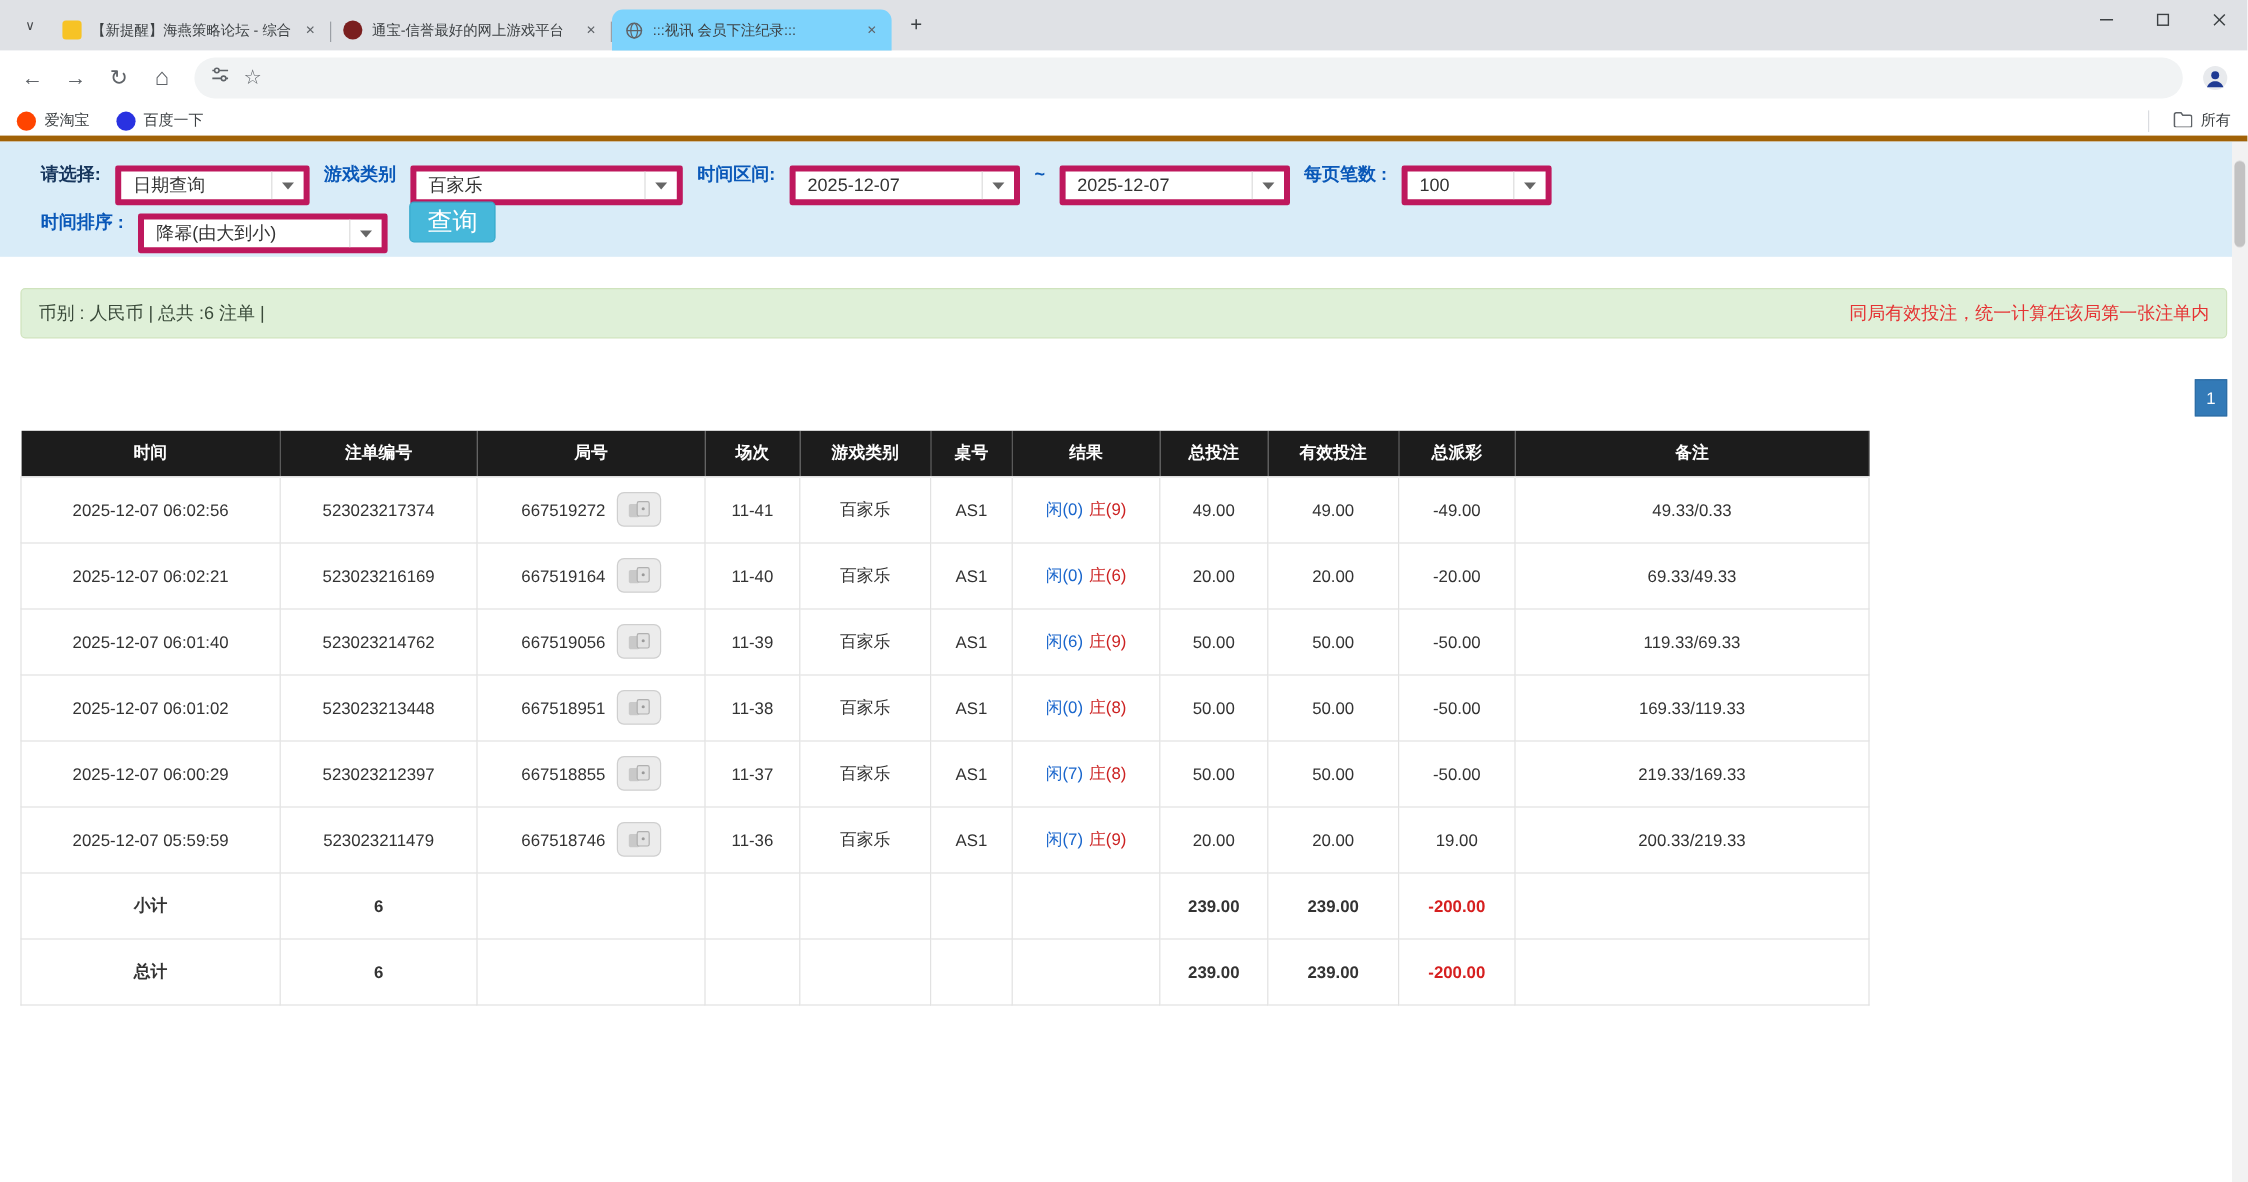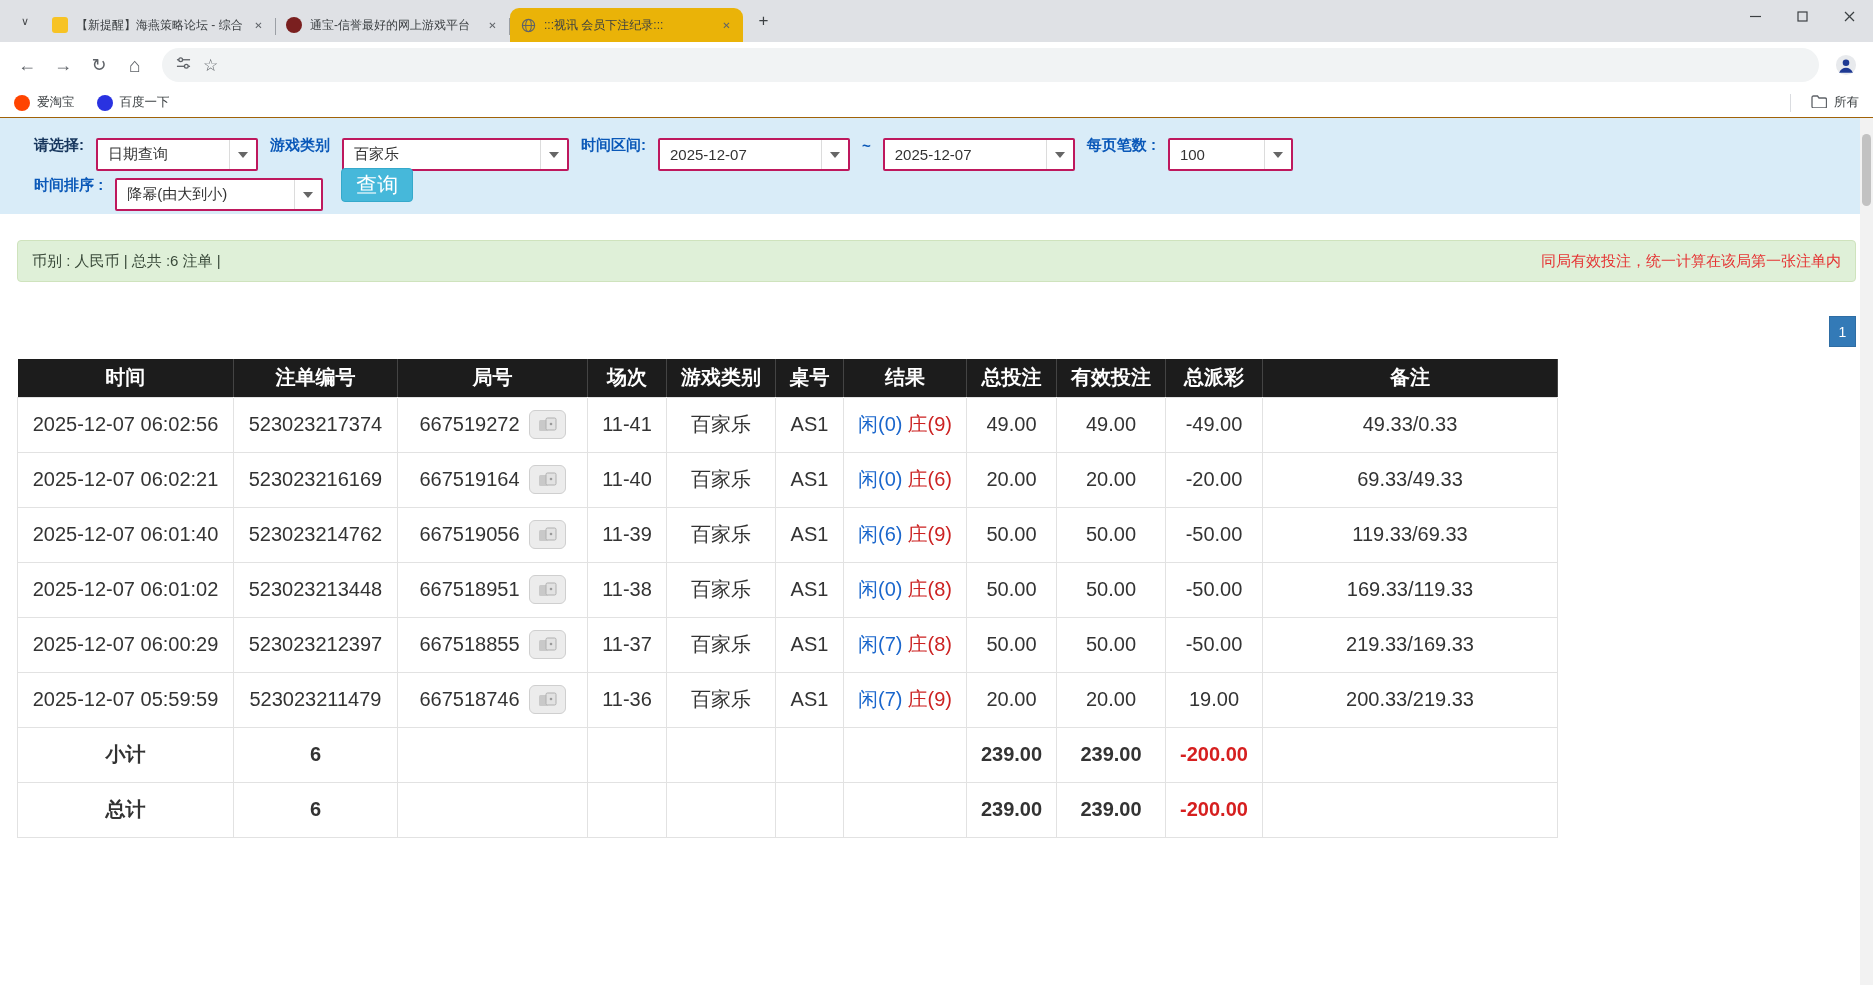--- a/index.html
+++ b/index.html
@@ -6,21 +6,21 @@
   html, body { width:1873px; height:985px; overflow:hidden; }
   body { font-family:"Liberation Sans","DejaVu Sans",sans-serif; background:#fff; color:#333;
          --link-blue:#1a66cc; --loss-red:#cc2222; --player-blue:#1a66cc; --banker-red:#cc2222;
          --query-btn:#46b8da; --page-btn:#337ab7; --filter-bg:#d9ecf8; --alert-bg:#dff0d8;
          --header-bg:#1c1c1c; --sum-bg:#8b8b8b; }
 
   
   .tabbar { height:42px; background:#dfe1e5; display:flex; align-items:flex-end; padding-left:6px; position:relative; }
   .tab-search { width:26px; height:26px; margin:0 4px 8px 6px; border-radius:50%; display:flex; align-items:center; justify-content:center; color:#45474a; font-size:11px; }
   .tab { display:flex; align-items:center; gap:8px; width:233px; height:34px; padding:0 8px 0 10px; border-radius:9px 9px 0 0; font-size:12px; color:#3c4043; position:relative; }
-  .tab.active { background:#eab308; }
+  .tab.active { background:#7dd3fc; }
   .tab-sep { width:1px; height:17px; background:#9b9fa5; align-self:center; margin-top:10px; }
   .favicon { width:16px; height:16px; flex:none; border-radius:3px; display:inline-flex; align-items:center; justify-content:center; }
   .fav-yellow { background:#f7c325; }
   .fav-darkred { background:#7a1f1f; border-radius:50%; }
   .tab-title { flex:1; white-space:nowrap; overflow:hidden; }
   .tab-close { width:17px; height:17px; border-radius:50%; display:flex; align-items:center; justify-content:center; color:#5f6368; font-size:10px; flex:none; }
   .tab-close::before { content:"✕"; }
   .newtab { width:27px; height:27px; margin:0 0 8px 7px; border-radius:50%; display:flex; align-items:center; justify-content:center; font-size:17px; color:#3c4043; }
   .win-controls { position:absolute; right:0; top:0; display:flex; height:33px; }
   .win-btn { width:47px; display:flex; align-items:center; justify-content:center; color:#3c4043; }
@@ -30,48 +30,48 @@
   .icon-back::before { content:"←"; }
   .icon-fwd::before { content:"→"; }
   .icon-reload::before { content:"↻"; }
   .icon-home::before { content:"⌂"; font-size:20px; }
   .url-pill { flex:1; height:34px; background:#f1f3f4; border-radius:17px; display:flex; align-items:center; padding:0 14px; gap:12px; margin:0 8px; min-width:0; }
   .url-text { flex:1; font-size:14.5px; color:#202124; white-space:nowrap; overflow:hidden; }
   .star-btn { color:#5f6368; font-size:17px; flex:none; }
   .star-btn::before { content:"☆"; }
   .avatar-btn { width:34px; height:34px; border-radius:50%; display:flex; align-items:center; justify-content:center; flex:none; }
 
-  .bookmarks { height:30px; background:#fff; border-bottom:1px solid #a16207; display:flex; align-items:center; padding:0 14px; gap:22px; font-size:12.5px; color:#3c4043; }
+  .bookmarks { height:30px; background:#fff; border-bottom:5px solid #a16207; display:flex; align-items:center; padding:0 14px; gap:22px; font-size:12.5px; color:#3c4043; }
   .bm-item { display:flex; align-items:center; gap:7px; }
   .bm-ico { width:16px; height:16px; border-radius:3px; display:inline-flex; align-items:center; justify-content:center; color:#fff; font-size:10px; }
   .bm-taobao { background:#ff4400; border-radius:50%; }
   .bm-baidu { background:#2932e1; border-radius:50%; }
   .bm-right { margin-left:auto; display:flex; align-items:center; gap:20px; }
   .bm-divider { width:1px; height:18px; background:#dadce0; }
 
   
   .filterbar { background:var(--filter-bg); padding:7px 0 9px 34px; }
   .filter-row { display:flex; align-items:center; gap:12px; height:40px; }
   .flabel { font-weight:bold; font-size:15px; white-space:nowrap; }
   .flabel.navy { color:#17365d; }
   .flabel.blue { color:#0a58b8; }
-  .combo { background:#fff; border:2px solid #be185d; height:33px; display:flex; align-items:center; justify-content:space-between; border-radius:2px;margin-top:19px; }
+  .combo { background:#fff; border:5px solid #be185d; height:33px; display:flex; align-items:center; justify-content:space-between; border-radius:2px;margin-top:19px; }
   .combo .val { padding:0 10px; font-size:15px; color:#333; white-space:nowrap; overflow:hidden; }
   .combo .arrow { width:27px; align-self:stretch; border-left:1px solid #dcdcdc; display:flex; align-items:center; justify-content:center; }
   .caret { width:0; height:0; border-left:5px solid transparent; border-right:5px solid transparent; border-top:6px solid #666; }
   .btn-query { background:var(--query-btn); color:#fff; border:1px solid #35a9cb; height:34px; padding:0 14px; font-size:21px; border-radius:4px; margin-left:6px; }
 
   .alert-bar { margin:26px 17px 0; background:var(--alert-bg); border:1px solid #cfe3bd; border-radius:4px; height:42px; display:flex; align-items:center; justify-content:space-between; padding:0 14px; font-size:15px; }
   .alert-left { color:#3a4a3a; }
   .alert-right { color:#e53333; }
 
   .pagination { margin:34px 17px 12px; display:flex; justify-content:flex-end; }
   .page-current { min-width:27px; height:31px; background:var(--page-btn); border:1px solid #2e6da4; color:#fff; display:flex; align-items:center; justify-content:center; font-size:14px; }
 
-  table.records { border-collapse:collapse; table-layout:fixed; width:1540px; margin:2px 0 0 17px; font-size:20px; }
+  table.records { border-collapse:collapse; table-layout:fixed; width:1540px; margin:2px 0 0 17px; font-size:14px; }
   table.records thead th { background:var(--header-bg); color:#fff; height:38px; font-weight:bold; border-right:1px solid rgba(255,255,255,0.18); }
   table.records tbody td { height:55px; text-align:center; background:#fff; border:1px solid #e2e2e2; color:#333; }
   td.cell-total-bet { color:var(--link-blue); }
   .res-player { color:var(--player-blue); }
   .res-banker { color:var(--banker-red); margin-left:5px; }
   td.neg { color:var(--loss-red); }
   .round-wrap { display:inline-flex; align-items:center; gap:9px; }
   .round-img { width:37px; height:29px; background:#ececec; border:1px solid #cfcfcf; border-radius:6px; display:inline-flex; align-items:center; justify-content:center; }
   tr.sumrow td { background:var(--sum-bg); color:#fff; font-weight:bold; height:38px; border:1px solid #fff; text-align:center; }
   tr.sumrow td.neg { color:#d61f1f; }

